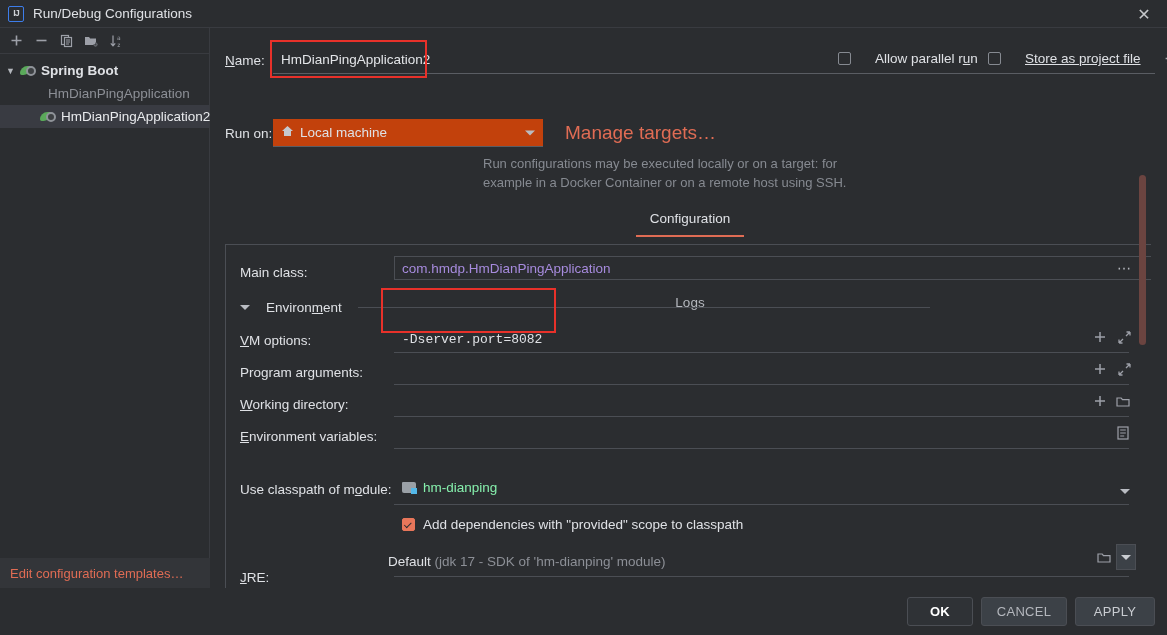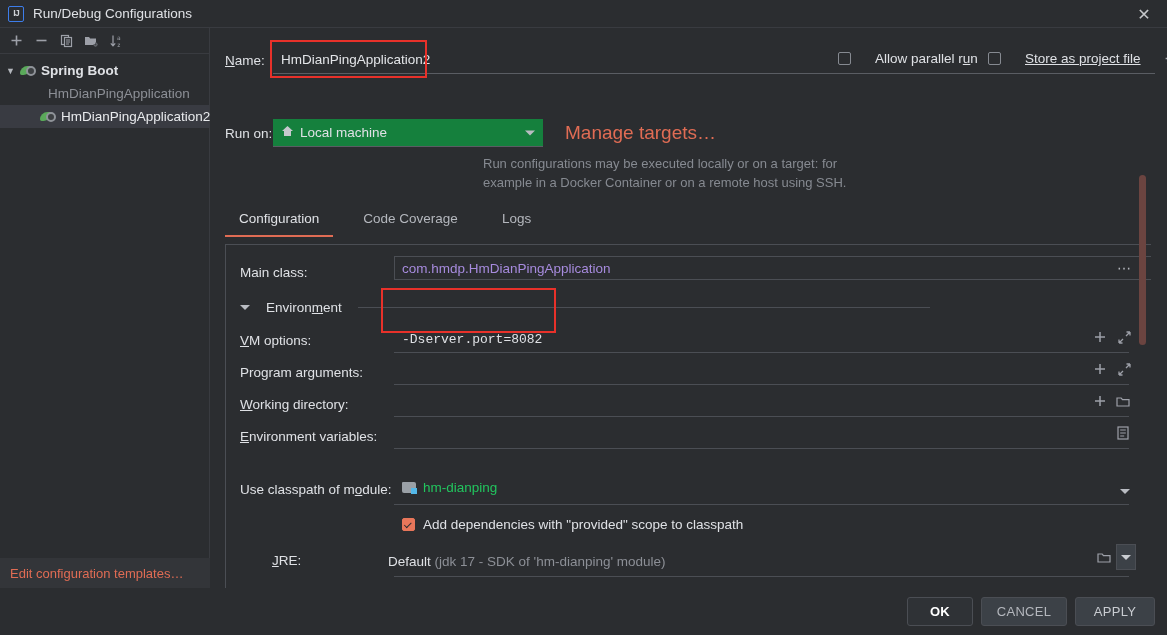--- a/index.html
+++ b/index.html
@@ -101,42 +101,42 @@
   .chkbox.checked { background: #e8765a; border-color: #e8765a; }
   .chkbox.checked::after {
     content: ""; width: 6px; height: 3px; border-left: 1.6px solid #2b2d30;
     border-bottom: 1.6px solid #2b2d30; transform: rotate(-45deg) translate(0px,-1px);
   }
   .gear-icon { width: 14px; height: 14px; color: #a8abb1; }
 
   .runon-row { position: absolute; left: 14px; top: 90px; width: 930px; height: 30px; }
   .runon-label { width: 48px; }
   .combo {
-    position: relative; height: 28px; background: #15803d;
+    position: relative; height: 28px; background: #c2410c;
     border-bottom: 1px solid #5a5d63; display: flex; align-items: center;
     padding: 0 8px; cursor: pointer; font-size: 13.5px; color: #dfe1e5;
   }
   .combo .arrow {
     position: absolute; right: 8px; top: 50%; width: 0; height: 0;
     border-left: 5px solid transparent; border-right: 5px solid transparent;
     border-top: 5px solid #b9bcc2; transform: translateY(-50%);
   }
   .home-icon { margin-right: 6px; color: #c6c9ce; }
   .manage-targets {
     margin-left: 22px; color: #e06c54; font-size: 19px; cursor: pointer; white-space: nowrap;
   }
   .hint {
     position: absolute; left: 272px; top: 126px; width: 560px;
     font-size: 13px; color: #868a91; line-height: 19px;
   }
 
   
   .tabs {
     position: absolute; left: 14px; top: 183px; width: 930px; height: 33px;
-    display: flex; align-items: flex-start; gap: 16px;
+    display: flex; align-items: center; gap: 16px; flex-direction: column;
   }
   .tab {
     padding: 0 14px 9px 14px; font-size: 13.5px; color: #b4b7bd; cursor: pointer;
     border-bottom: 2px solid transparent;
   }
   .tab.active { color: #dfe1e5; border-bottom-color: #e06c54; }
 
   .panel {
     position: absolute; left: 14px; top: 216px; width: 926px; height: 345px;
     border-left: 1px solid #4b4e54; border-top: 1px solid #4b4e54;
@@ -166,21 +166,21 @@
   .env-line { flex: 1; height: 1px; background: #4b4e54; }
 
   .vm-text {
     position: absolute; font-family: "Liberation Mono", monospace;
     font-size: 13px; color: #dfe1e5;
   }
   .mini-icon {
     position: absolute; cursor: pointer; color: #9da0a8;
     display: flex; align-items: center; justify-content: center;
   }
-  .module-text { color: #22c55e; font-size: 13.5px; }
+  .module-text { color: #86efac; font-size: 13.5px; }
   .mod-icon { width: 15px; height: 13px; position: relative; margin-right: 6px; flex: none; }
   .mod-icon .f1 { position: absolute; left: 0; top: 1px; width: 14px; height: 11px; background: #9aa0a6; border-radius: 1px 2px 2px 2px; }
   .mod-icon .f2 { position: absolute; right: 0; bottom: 0; width: 6px; height: 6px; background: #54b8e8; }
   .jre-text { font-size: 13.5px; color: #dfe1e5; }
   .jre-sub { color: #8c8f96; }
   .dd-btn {
     position: absolute; background: #3c4147; border: 1px solid #4b4e54;
     display: flex; align-items: center; justify-content: center; cursor: pointer;
   }
   .dd-btn::after {
@@ -406,21 +406,21 @@
         <span class="module-text">hm-dianping</span>
       </div>
       <span class="plain-arrow" style="left:894px;top:244px;"></span>
       <div class="field-line" style="left:168px;top:259px;width:735px;"></div>
 
       <div style="position:absolute;left:176px;top:272px;display:flex;align-items:center;gap:8px;">
         <span class="chkbox checked"></span>
         <span class="lbl">Add dependencies with "provided" scope to classpath</span>
       </div>
 
-      <span class="lbl" style="position:absolute;left:14px;top:308px;margin-left:32px;"><u>J</u>RE:</span>
+      <span class="lbl" style="position:absolute;left:14px;top:325px;"><u>J</u>RE:</span>
       <div style="position:absolute;left:162px;top:307px;">
         <span class="jre-text">Default</span><span class="jre-text jre-sub"> (jdk 17 - SDK of 'hm-dianping' module)</span>
       </div>
       <span class="mini-icon" style="left:869px;top:304px;width:18px;height:16px;">
         <svg width="15" height="13" viewBox="0 0 15 13">
             <path d="M1 3h4.2l1.3 1.6H13v6.4H1z" fill="none" stroke="#9da0a8" stroke-width="1.2"></path>
           </svg>
       </span>
       <div class="dd-btn" style="left:890px;top:299px;width:20px;height:26px;"></div>
       <div class="field-line" style="left:168px;top:331px;width:735px;"></div>

